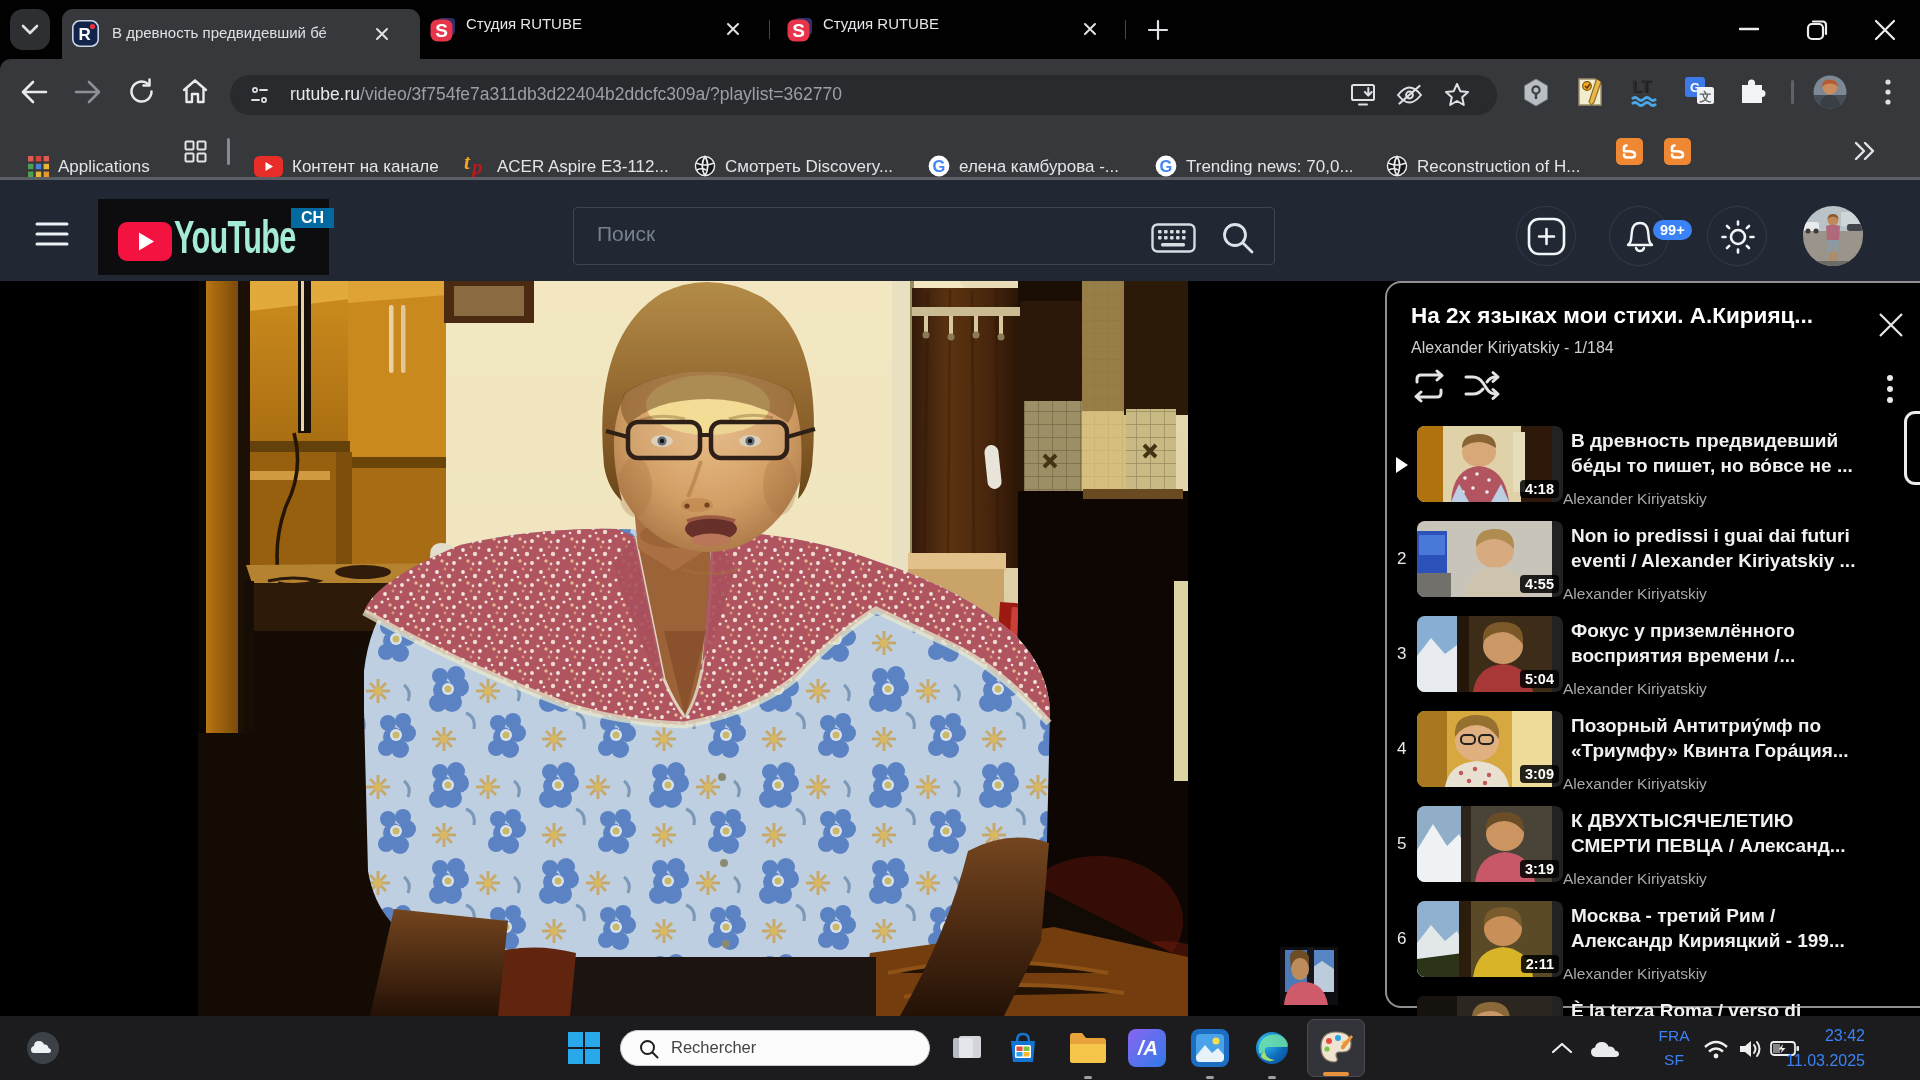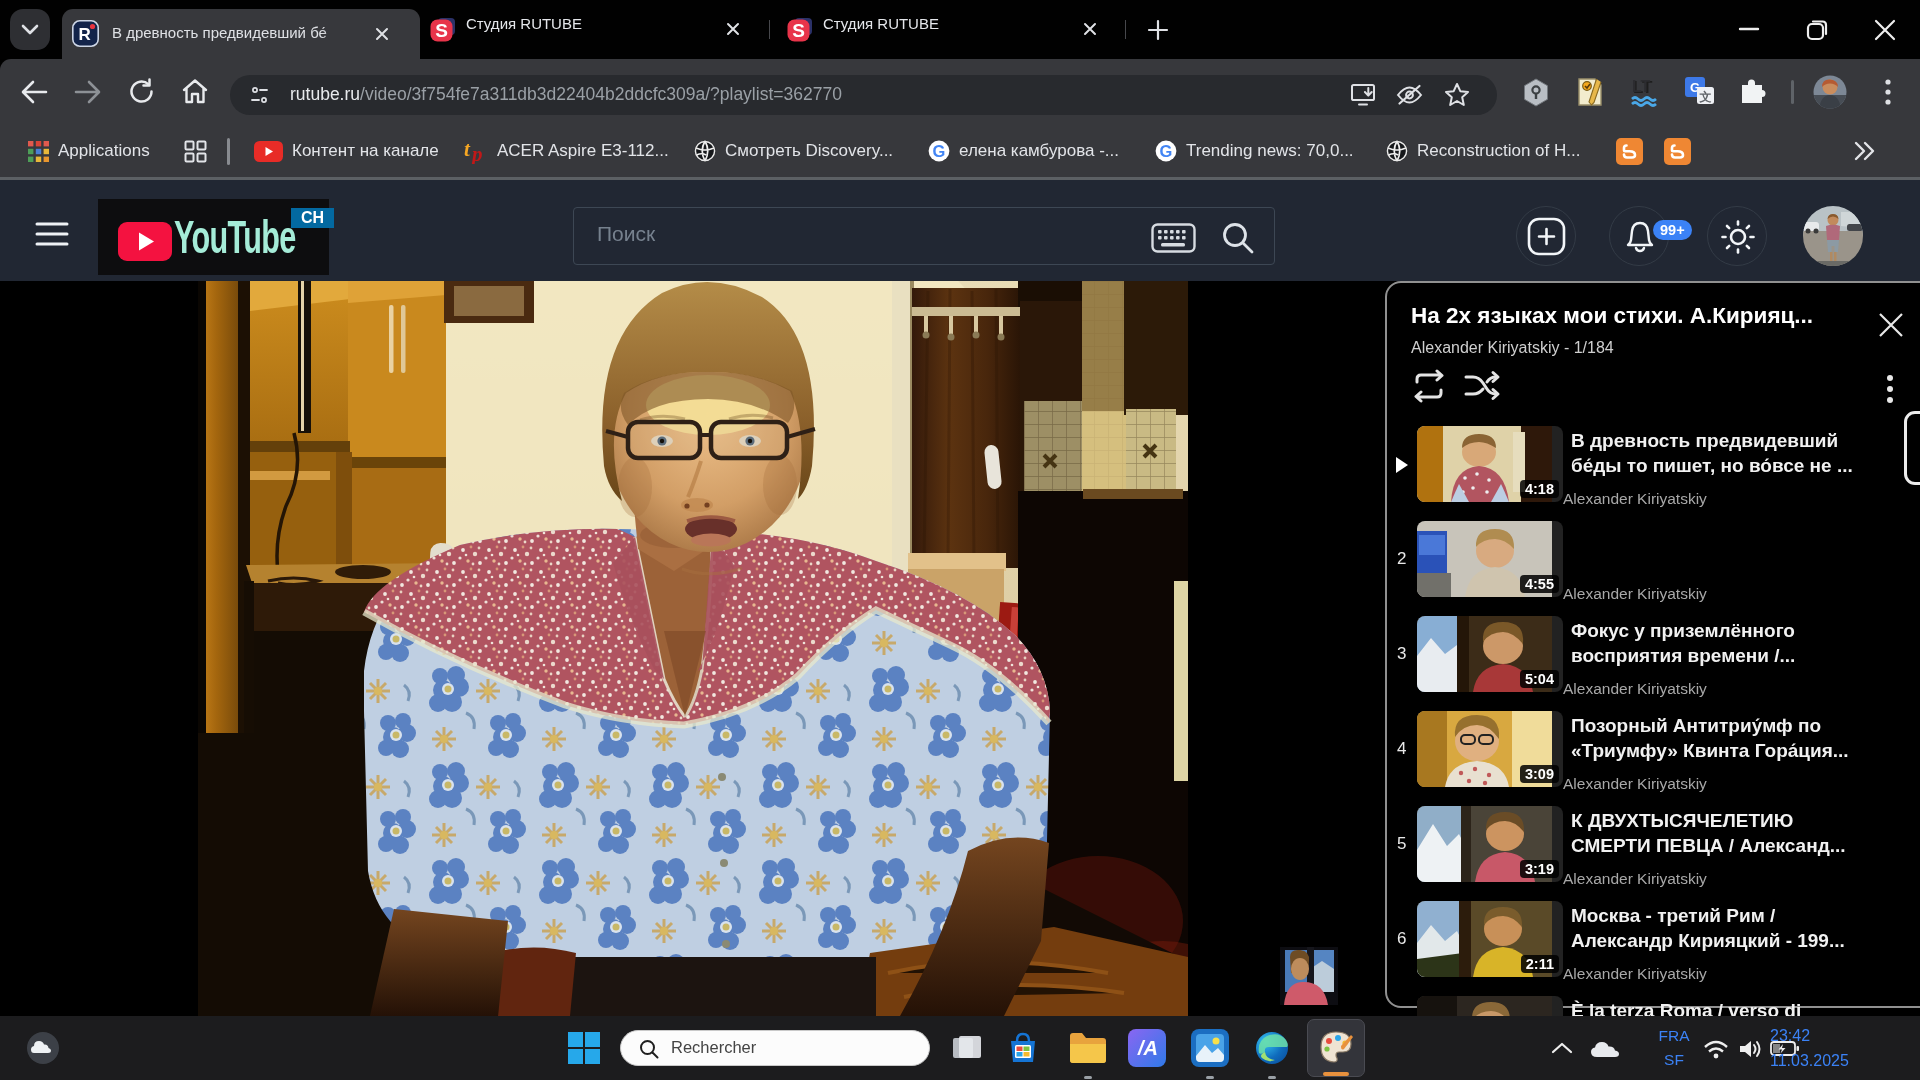--- a/index.html
+++ b/index.html
@@ -15,21 +15,21 @@
   .tab-inactive { position:absolute; top:0; height:59px; }
   .tabx { position:absolute; width:18px; height:18px; }
   .tabsep { position:absolute; top:20px; width:1px; height:19px; background:#47484c; }
   
   #toolbar { position:absolute; left:0; top:59px; width:1920px; height:66px; background:#37383c; border-radius:11px 0 0 0; }
   #urlpill { position:absolute; left:230px; top:16px; width:1267px; height:40px; border-radius:20px; background:#282a2e; }
   .urltext { position:absolute; left:60px; top:9px; font-size:17.5px; color:#9aa0a6; white-space:nowrap; }
   .urltext b { color:#e8eaed; font-weight:normal; }
   
   #bookmarks { position:absolute; left:0; top:125px; width:1920px; height:55px; background:#37383c; border-bottom:3px solid #5c6064; }
-  .bk { position:absolute; top:0; height:52px; display:flex; align-items:center; gap:9px; color:#e2e4e8; font-size:17px; white-space:nowrap; }
+  .bk { position:absolute; top:0; height:52px; display:flex; align-items:flex-end; gap:9px; color:#e2e4e8; font-size:17px; white-space:nowrap; }
   
   #header { position:absolute; left:0; top:180px; width:1920px; height:101px; background:#212733; }
   #logobox { position:absolute; left:98px; top:19px; width:231px; height:76px; background:#0d0d0f; }
   #searchbox { position:absolute; left:573px; top:27px; width:702px; height:58px; border:1.5px solid #3d4754; border-radius:4px; }
   .hicon { position:absolute; top:26px; width:60px; height:60px; border-radius:50%; border:1.5px solid #333b46; }
   
   #stage { position:absolute; left:0; top:281px; width:1920px; height:735px; background:#000; }
   
   #panel { position:absolute; left:1385px; top:281px; width:560px; height:727px; background:#000; border:2px solid #909090; border-radius:16px; }
   .pl-num { position:absolute; color:#e8e8e8; font-size:17px; }
@@ -635,20 +635,21 @@
     <div class="pl-num" style="left:10px;top:266px">2</div>
     <div class="pl-thumb" style="top:238px"><svg width="135" height="76" viewBox="0 0 135 76">
           <rect width="135" height="76" fill="#c8c4ba"></rect>
           <rect x="0" y="10" width="30" height="44" fill="#2a52b8"></rect>
           <rect x="2" y="14" width="26" height="20" fill="#4a78d8"></rect>
           <rect x="0" y="52" width="34" height="24" fill="#71706a"></rect>
           <ellipse cx="78" cy="30" rx="19" ry="17" fill="#d8aa80"></ellipse>
           <path d="M59 26 Q58 8 78 8 Q98 8 97 28 Q88 18 78 18 Q66 18 59 26Z" fill="#b08c50"></path>
           <path d="M48 76 Q52 48 78 46 Q104 48 108 76 Z" fill="#cfc4ae"></path>
         </svg><div class="pl-dur">4:55</div></div>
+    <div class="pl-title" style="top:241px">Non io predissi i guai dai futuri<br>eventi / Alexander Kiriyatskiy ...</div>
     <div class="pl-chan" style="top:302px">Alexander Kiriyatskiy</div>
 
     <div class="pl-num" style="left:10px;top:361px">3</div>
     <div class="pl-thumb" style="top:333px"><svg width="135" height="76" viewBox="0 0 135 76">
           <rect width="135" height="76" fill="#3c2c18"></rect>
           <rect x="0" y="0" width="44" height="76" fill="#88aed4"></rect>
           <path d="M0 40 L14 22 L28 38 L44 26 L44 76 L0 76 Z" fill="#e8ecf0"></path>
           <rect x="40" y="0" width="12" height="76" fill="#241608"></rect>
           <ellipse cx="86" cy="30" rx="20" ry="18" fill="#cc9868"></ellipse>
           <path d="M66 26 Q64 6 86 6 Q108 6 106 28 Q96 16 86 16 Q73 16 66 26Z" fill="#7a5828"></path>
@@ -805,15 +806,15 @@
     <svg class="abs" style="left:1737px;top:22px" width="28" height="22" viewBox="0 0 28 22">
         <path d="M3 8 L8 8 L14 3 L14 19 L8 14 L3 14 Z" fill="#eee"></path>
         <path d="M17 7 Q20 11 17 15 M20 4 Q25 11 20 18" stroke="#eee" stroke-width="2" fill="none" stroke-linecap="round"></path>
       </svg>
     <svg class="abs" style="left:1770px;top:23px" width="30" height="19" viewBox="0 0 30 19">
         <rect x="1" y="3" width="24" height="13" rx="3" fill="none" stroke="#eee" stroke-width="1.8"></rect>
         <rect x="26.5" y="7" width="2.5" height="5" rx="1" fill="#eee"></rect>
         <path d="M13 5 L8.5 10.5 L12 10.5 L10.5 14.5 L15.5 9 L12 9 Z" fill="#eee"></path>
         <rect x="3" y="5" width="7" height="9" fill="#eee" opacity=".5"></rect>
       </svg>
-    <div class="abs tray" style="left:1770px;top:7px;width:95px;text-align:left;font-size:16px;line-height:25px">23:42<br>11.03.2025</div>
+    <div class="abs tray" style="left:1770px;top:7px;width:95px;text-align:right;font-size:16px;line-height:25px">23:42<br>11.03.2025</div>
   </div>
 </div>
 
 </body></html>

